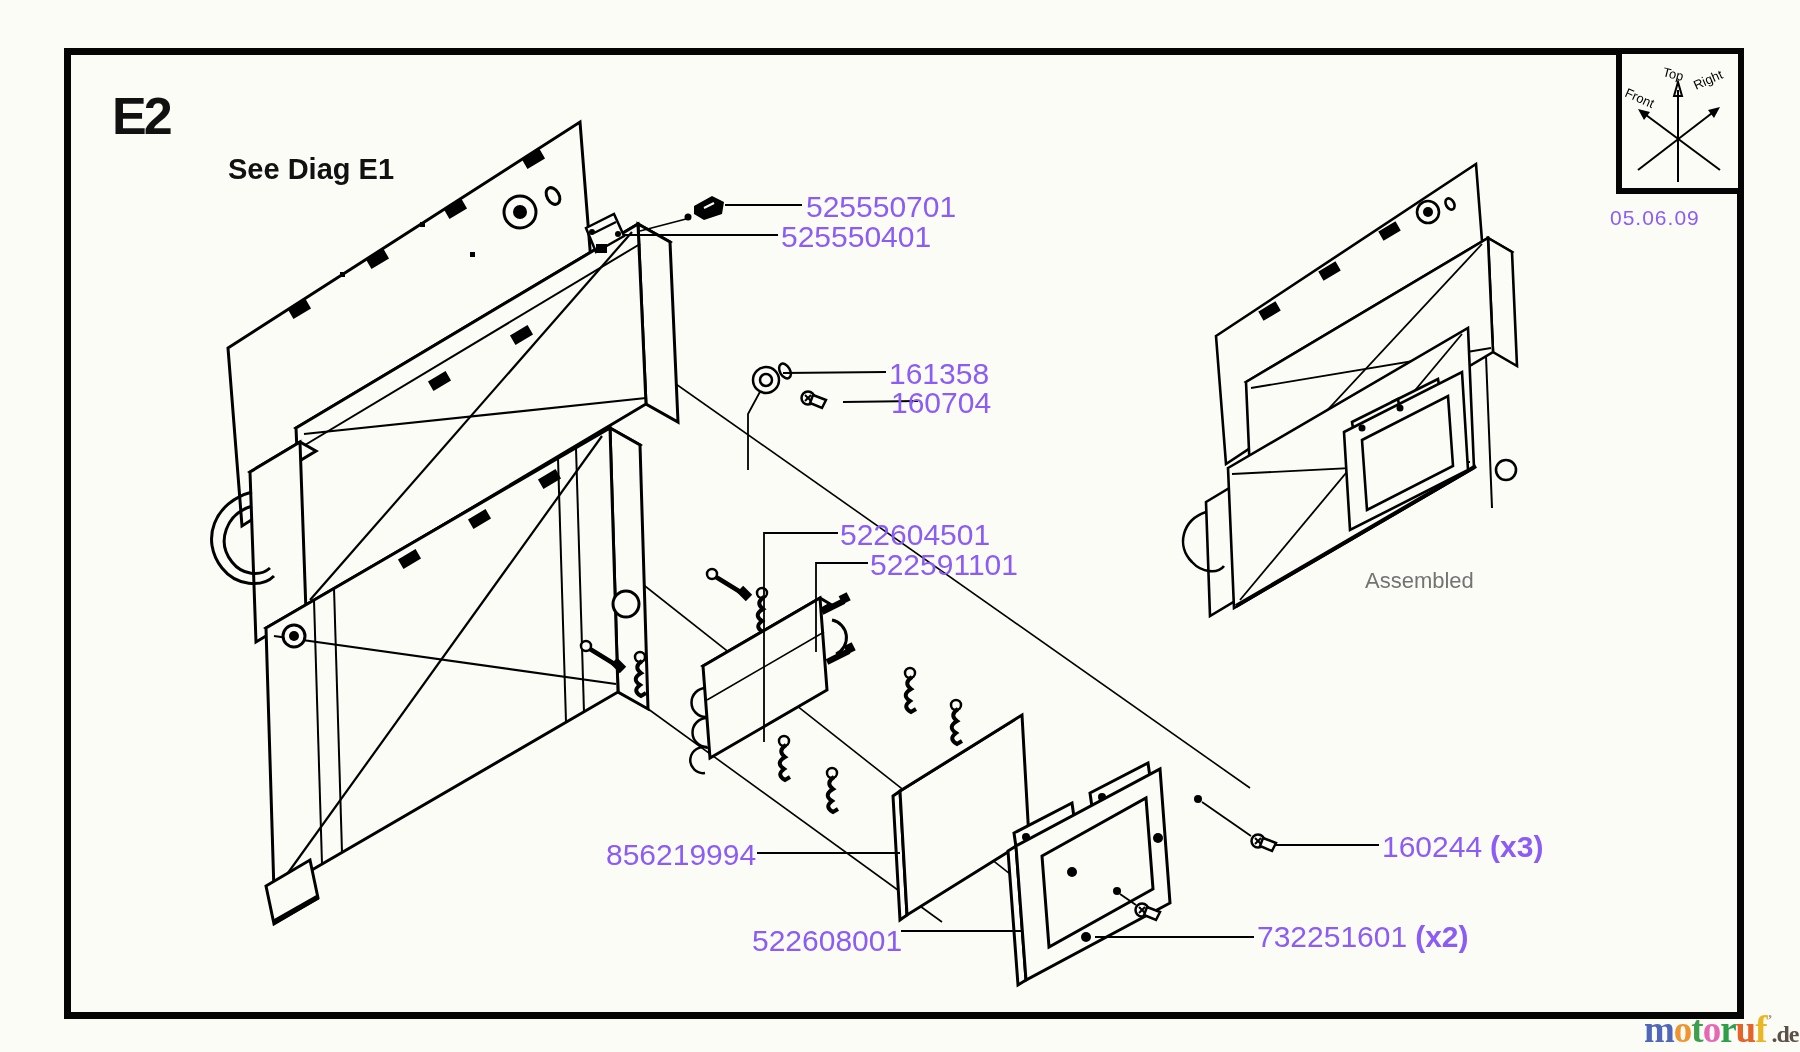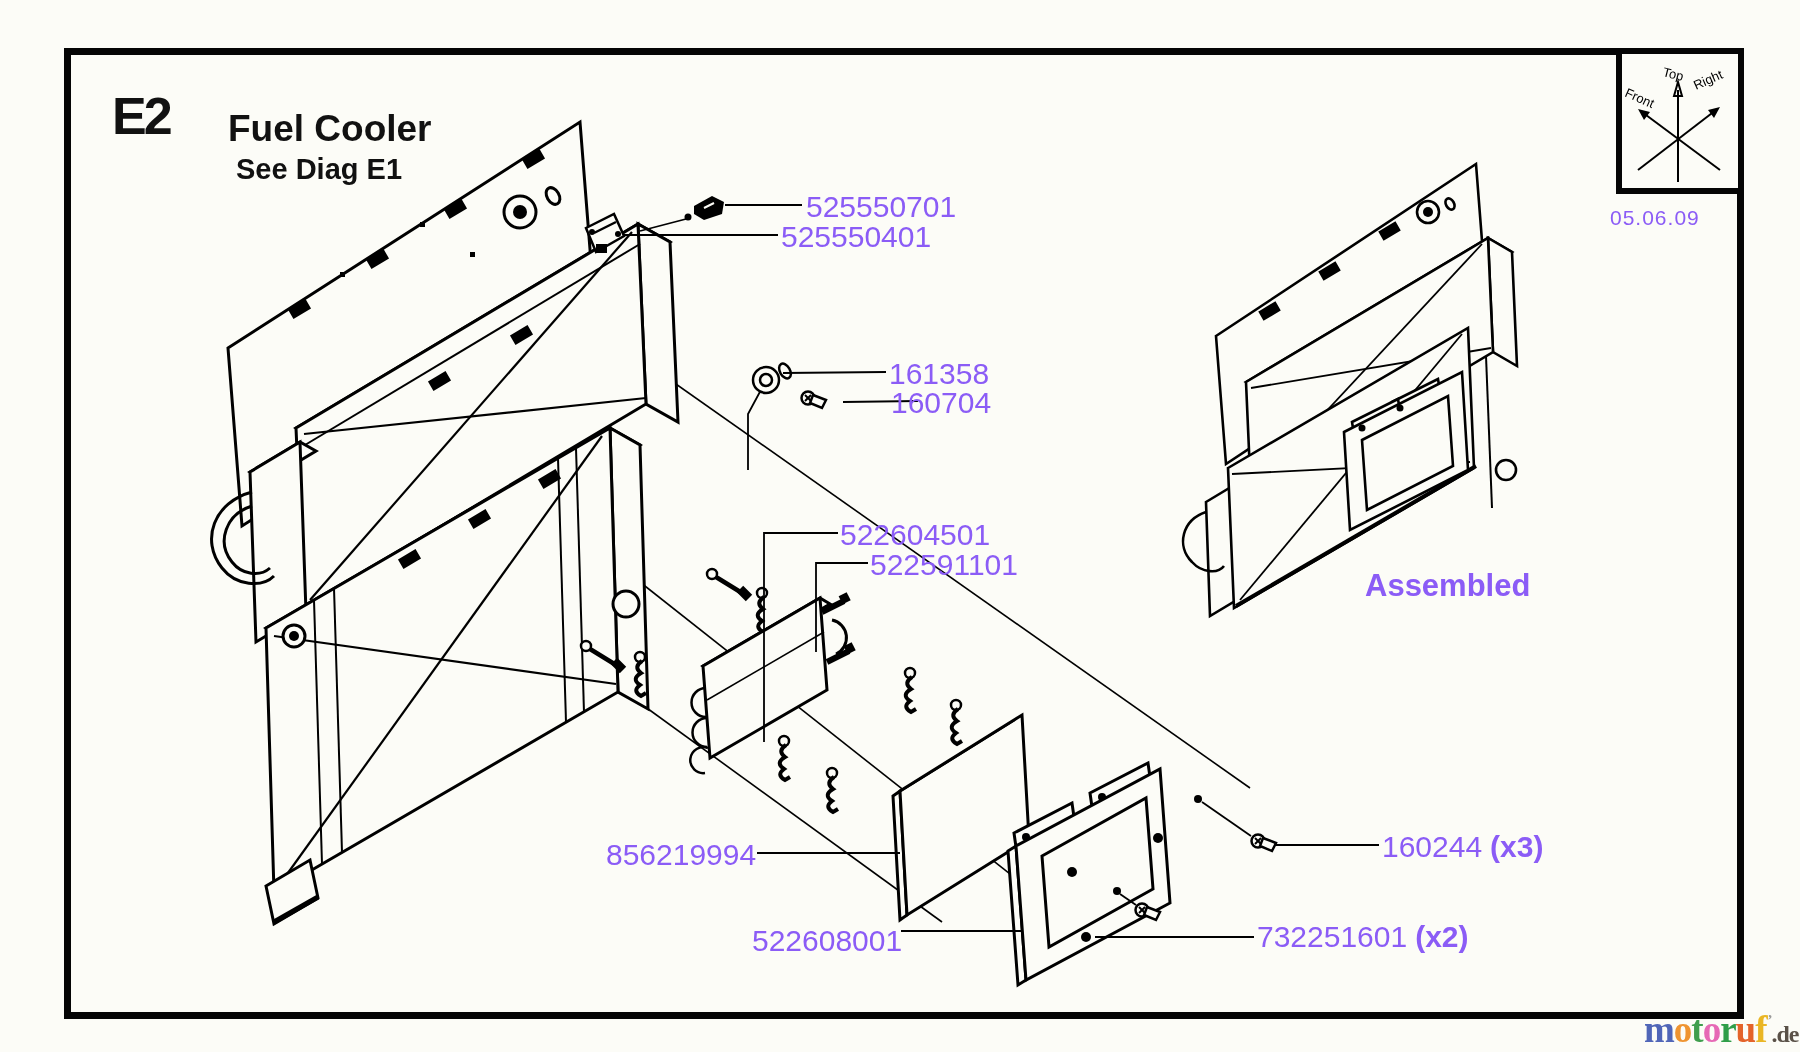--- a/index.html
+++ b/index.html
@@ -4,44 +4,43 @@
 <style>
   html,body{margin:0;padding:0;background:#ffffff;}
   .page{position:relative;width:1800px;height:1052px;background:#fcfcf7;
         font-family:"Liberation Sans",sans-serif;color:#111;overflow:hidden;}
   .frame{position:absolute;left:64px;top:48px;width:1680px;height:971px;
          border:7px solid #050505;box-sizing:border-box;background:transparent;z-index:1;}
   .art{position:absolute;left:0;top:0;z-index:2;}
   .hdr-code{position:absolute;left:112px;top:86px;font-size:52px;font-weight:bold;
             letter-spacing:-3px;z-index:3;}
   .hdr-title{position:absolute;left:228px;top:108px;font-size:37px;font-weight:bold;z-index:3;}
-  .hdr-sub{position:absolute;left:236px;top:153px;font-size:29px;font-weight:bold;z-index:3;}
+  .hdr-sub{position:absolute;left:228px;top:153px;font-size:29px;font-weight:bold;z-index:3;}
   .plabel{position:absolute;font-size:30px;white-space:nowrap;z-index:4;color:#8b5cf6;}
   .plabel b{font-weight:bold;margin-left:8px;}
-  .assembled{font-weight:bold;font-size:31px;color:#8b5cf6;}
+  .assembled{font-weight:normal;font-size:22px;color:#737373;}
   .compass{position:absolute;left:1616px;top:48px;width:128px;height:146px;
            border:6px solid #050505;background:#fcfcf7;box-sizing:border-box;z-index:5;}
   .datebox{position:absolute;left:1610px;top:206px;width:132px;text-align:left;
            font-size:21px;color:#8b5cf6;z-index:5;letter-spacing:1px;}
   .logo{position:absolute;left:1644px;top:1008px;z-index:5;
         font-family:"Liberation Serif",serif;font-weight:bold;font-size:37px;
         letter-spacing:-1px;white-space:nowrap;text-align:center;}
   .logo .suffix{font-size:24px;font-weight:bold;}
   .logo .tick{font-size:15px;color:#9a9a9a;vertical-align:17px;margin-left:1px;}
   svg text{font-family:"Liberation Sans",sans-serif;}
 </style>
 </head>
 <body>
 
 <div class="page">
 
   <div class="frame"></div>
 
   <div class="hdr-code">E2</div>
-  <div class="hdr-title">Fuel Cooler</div>
   <div class="hdr-sub">See Diag E1</div>
 
   <svg class="art" width="1800" height="1052" viewBox="0 0 1800 1052">
     <defs>
       <polygon id="tab" points="0,0 15,-9 19,-2 4,7" fill="#000"></polygon>
       <g id="clip">
         <circle cx="2" cy="-11" r="5" fill="#fcfcf7" stroke="#000" stroke-width="2.5"></circle>
         <path d="M4,-7 q-9,6 -1,12 q-10,6 -1,12 q-8,6 1,11 l5,-3" fill="none" stroke="#000" stroke-width="4"></path>
       </g>
       <g id="bolt">

